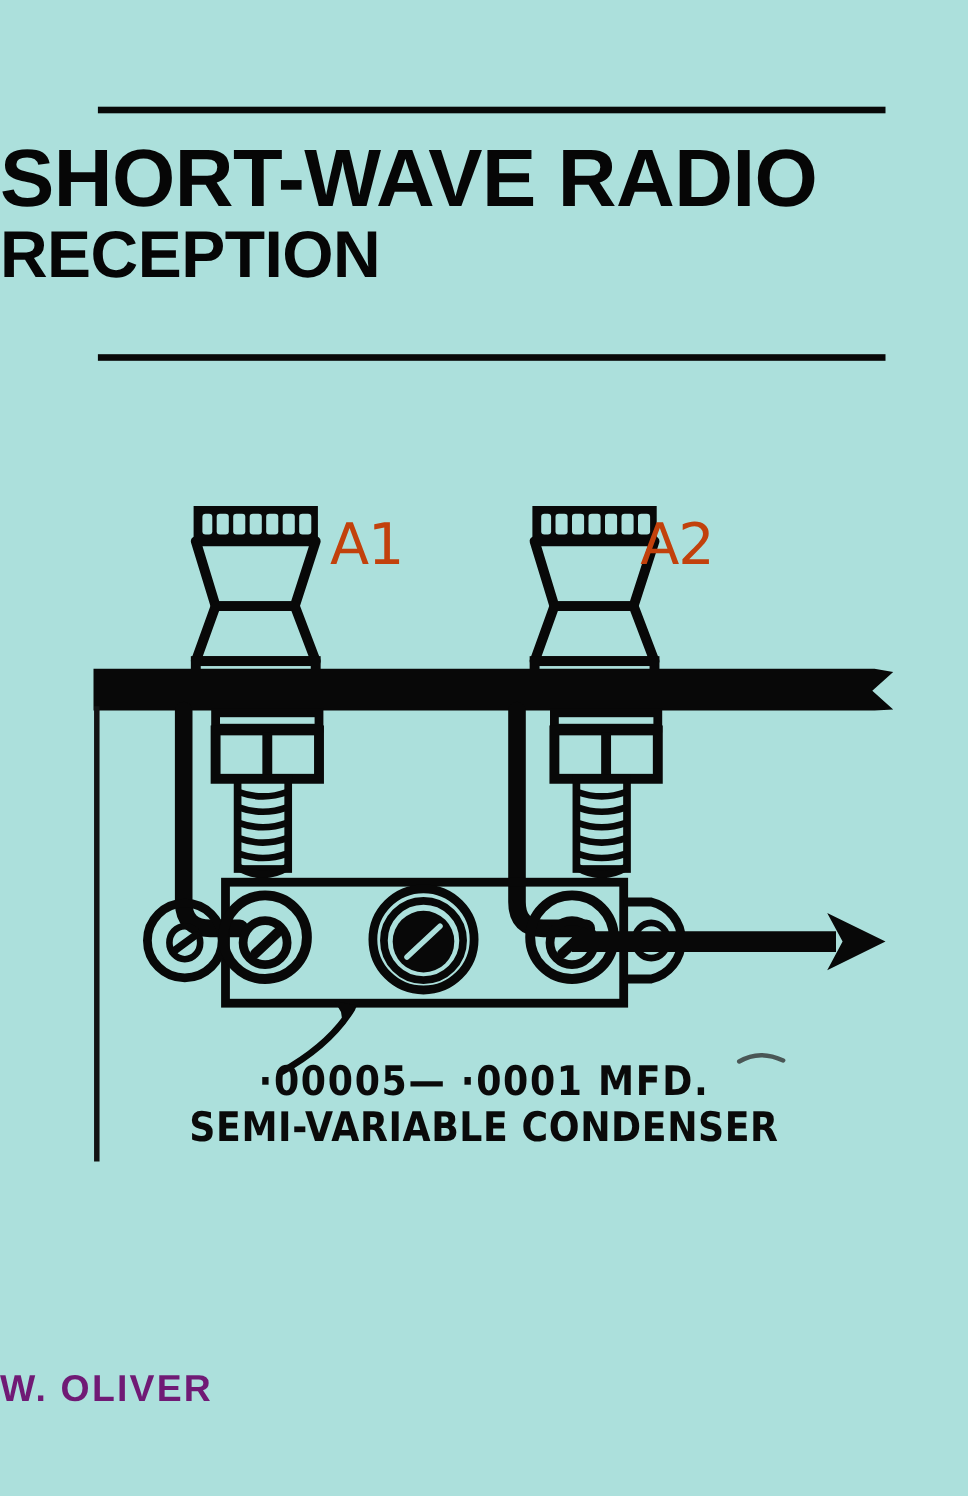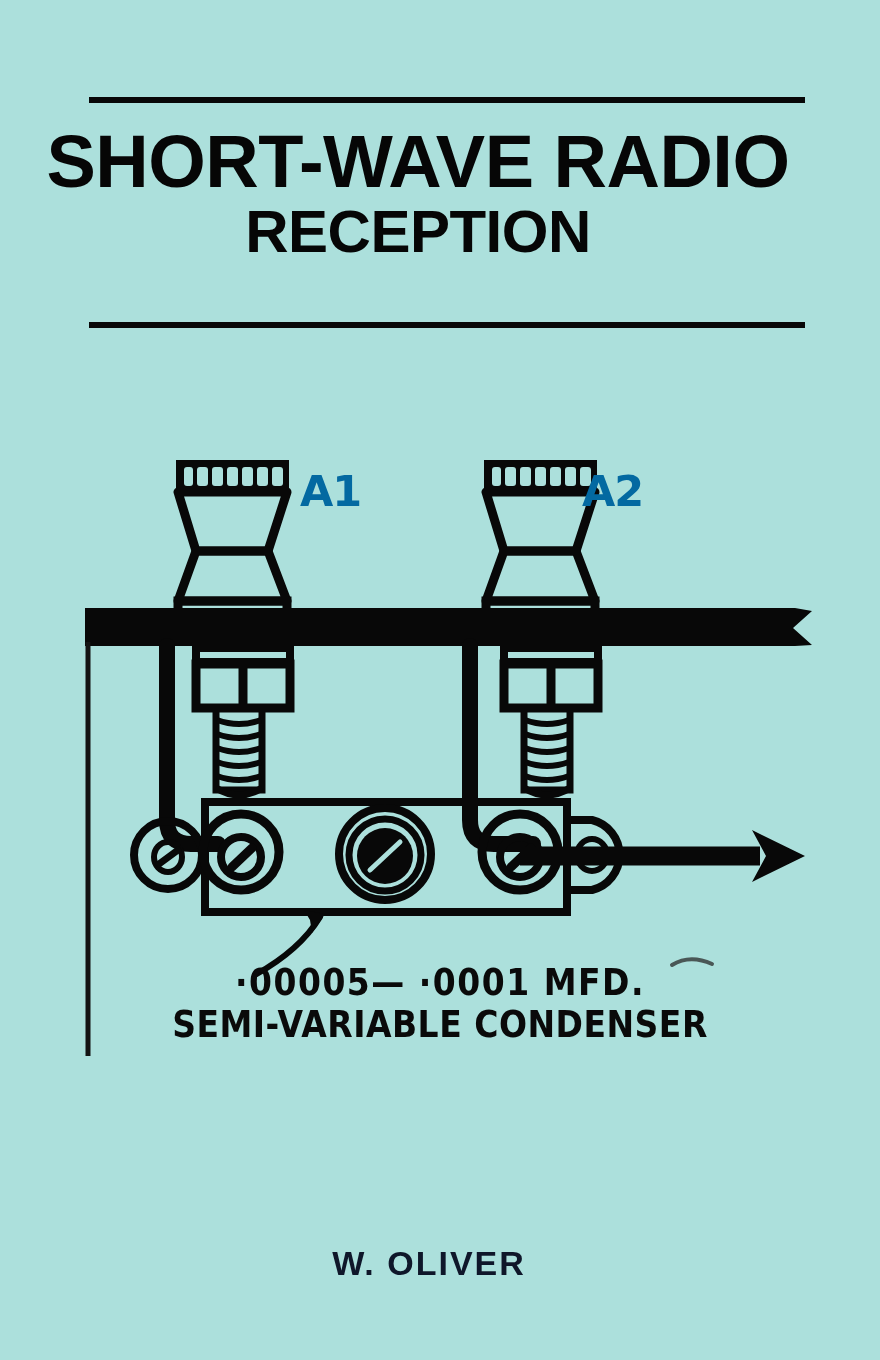--- a/index.html
+++ b/index.html
@@ -30,45 +30,44 @@
   }
   .rule-top    { top: 97px; }
   .rule-bottom { top: 322px; }
 
   
   .title-block {
     position: absolute;
     left: 0;
     top: 126px;
     width: 836px;
-    text-align: center;
   }
   .title-line {
     display: block;
     font-family: "Liberation Sans", sans-serif;
     font-weight: 700;
     color: #060606;
     letter-spacing: -0.5px;
     line-height: 0.98;
   }
   .title-line-1 { font-size: 74px; }
   .title-line-2 { font-size: 60px; margin-top: 4px; }
 
   
   .author {
     position: absolute;
     left: 0;
     top: 1244px;
     width: 858px;
-    text-align: center;
+    text-align: left;
     font-family: "Liberation Sans", sans-serif;
     font-weight: 700;
     font-size: 34px;
     letter-spacing: 2px;
-    color: #0f172a;
+    color: #701a75;
   }
 
   
   .illustration {
     position: absolute;
     left: 0;
     top: 420px;
     width: 880px;
     height: 680px;
   }
@@ -92,24 +91,24 @@
   .cap-2 {
     left: 0;
     top: 1005px;
     font-size: 33px;
     letter-spacing: 0.5px;
     transform: scaleY(1.12);
   }
 
   .diagram-label {
     position: absolute;
-    color: #0369a1;
+    color: #c2410c;
     font-family: "DejaVu Sans", sans-serif;
-    font-weight: 700;
-    font-size: 43px;
+    font-weight: 400;
+    font-size: 52px;
     letter-spacing: -1px;
   }
   .label-a1 { left: 300px; top: 466px; }
   .label-a2 { left: 582px; top: 466px; }
 </style>
 </head>
 <body>
 
 <div class="cover">
 

